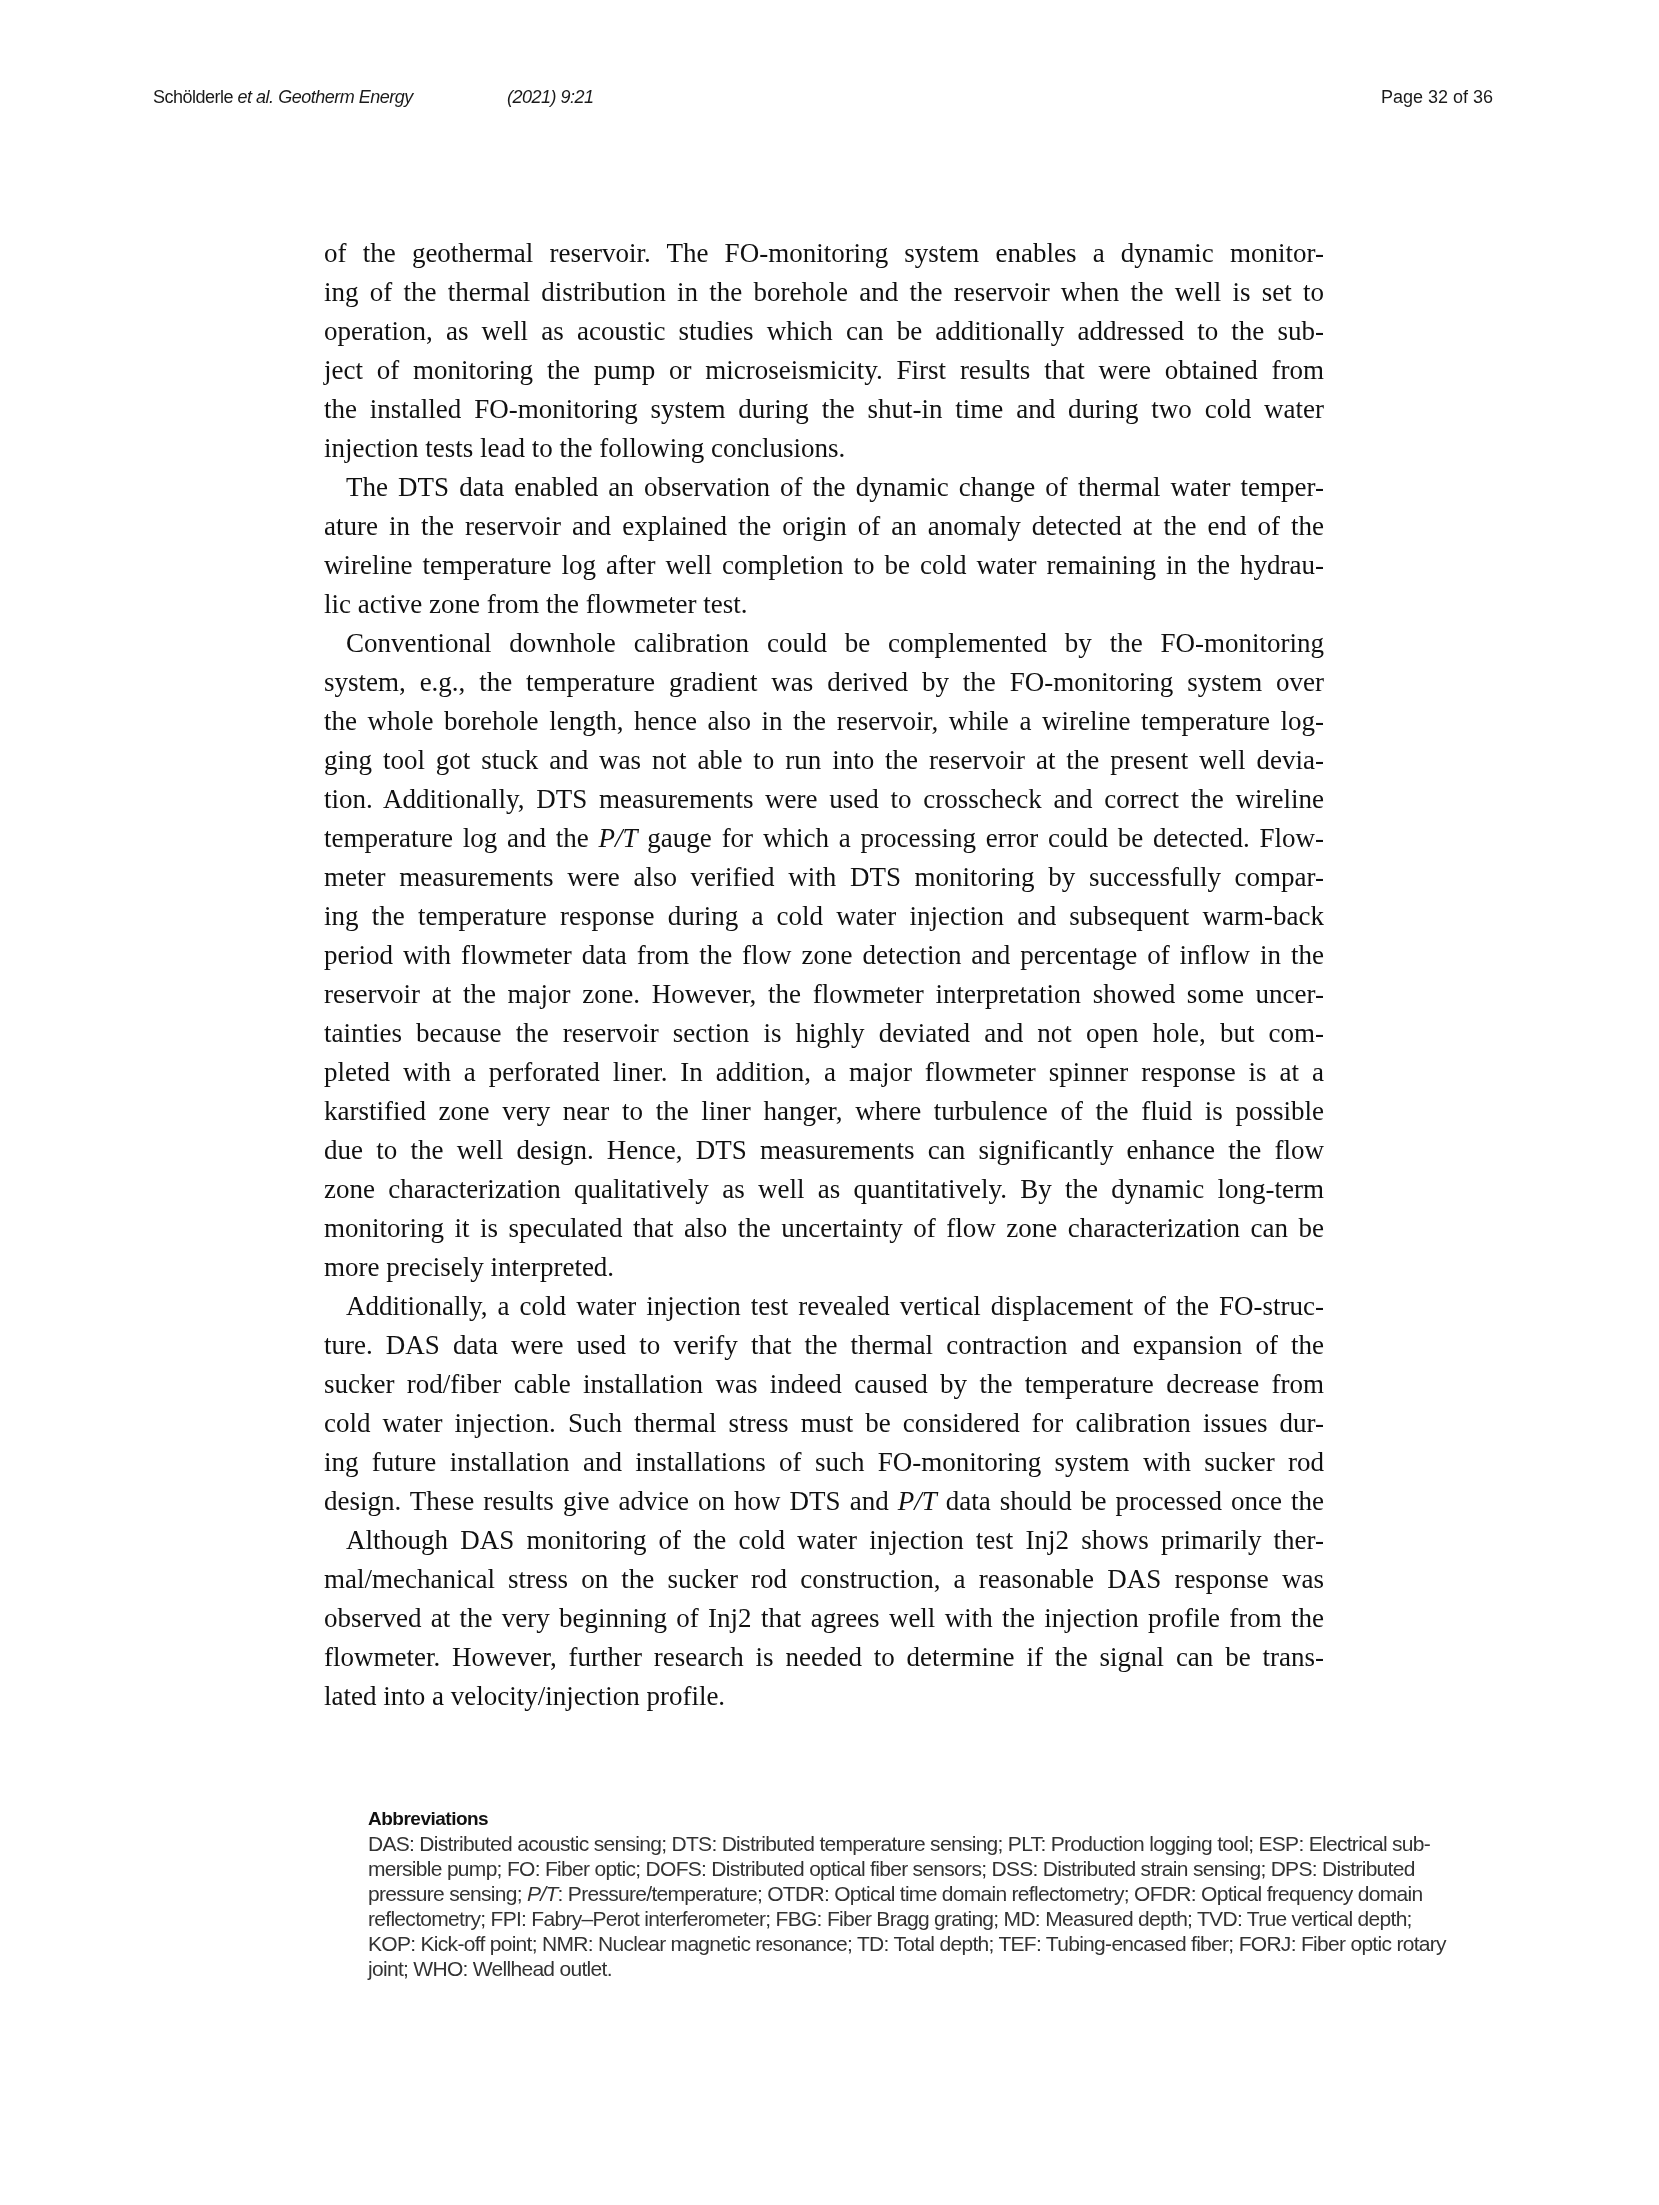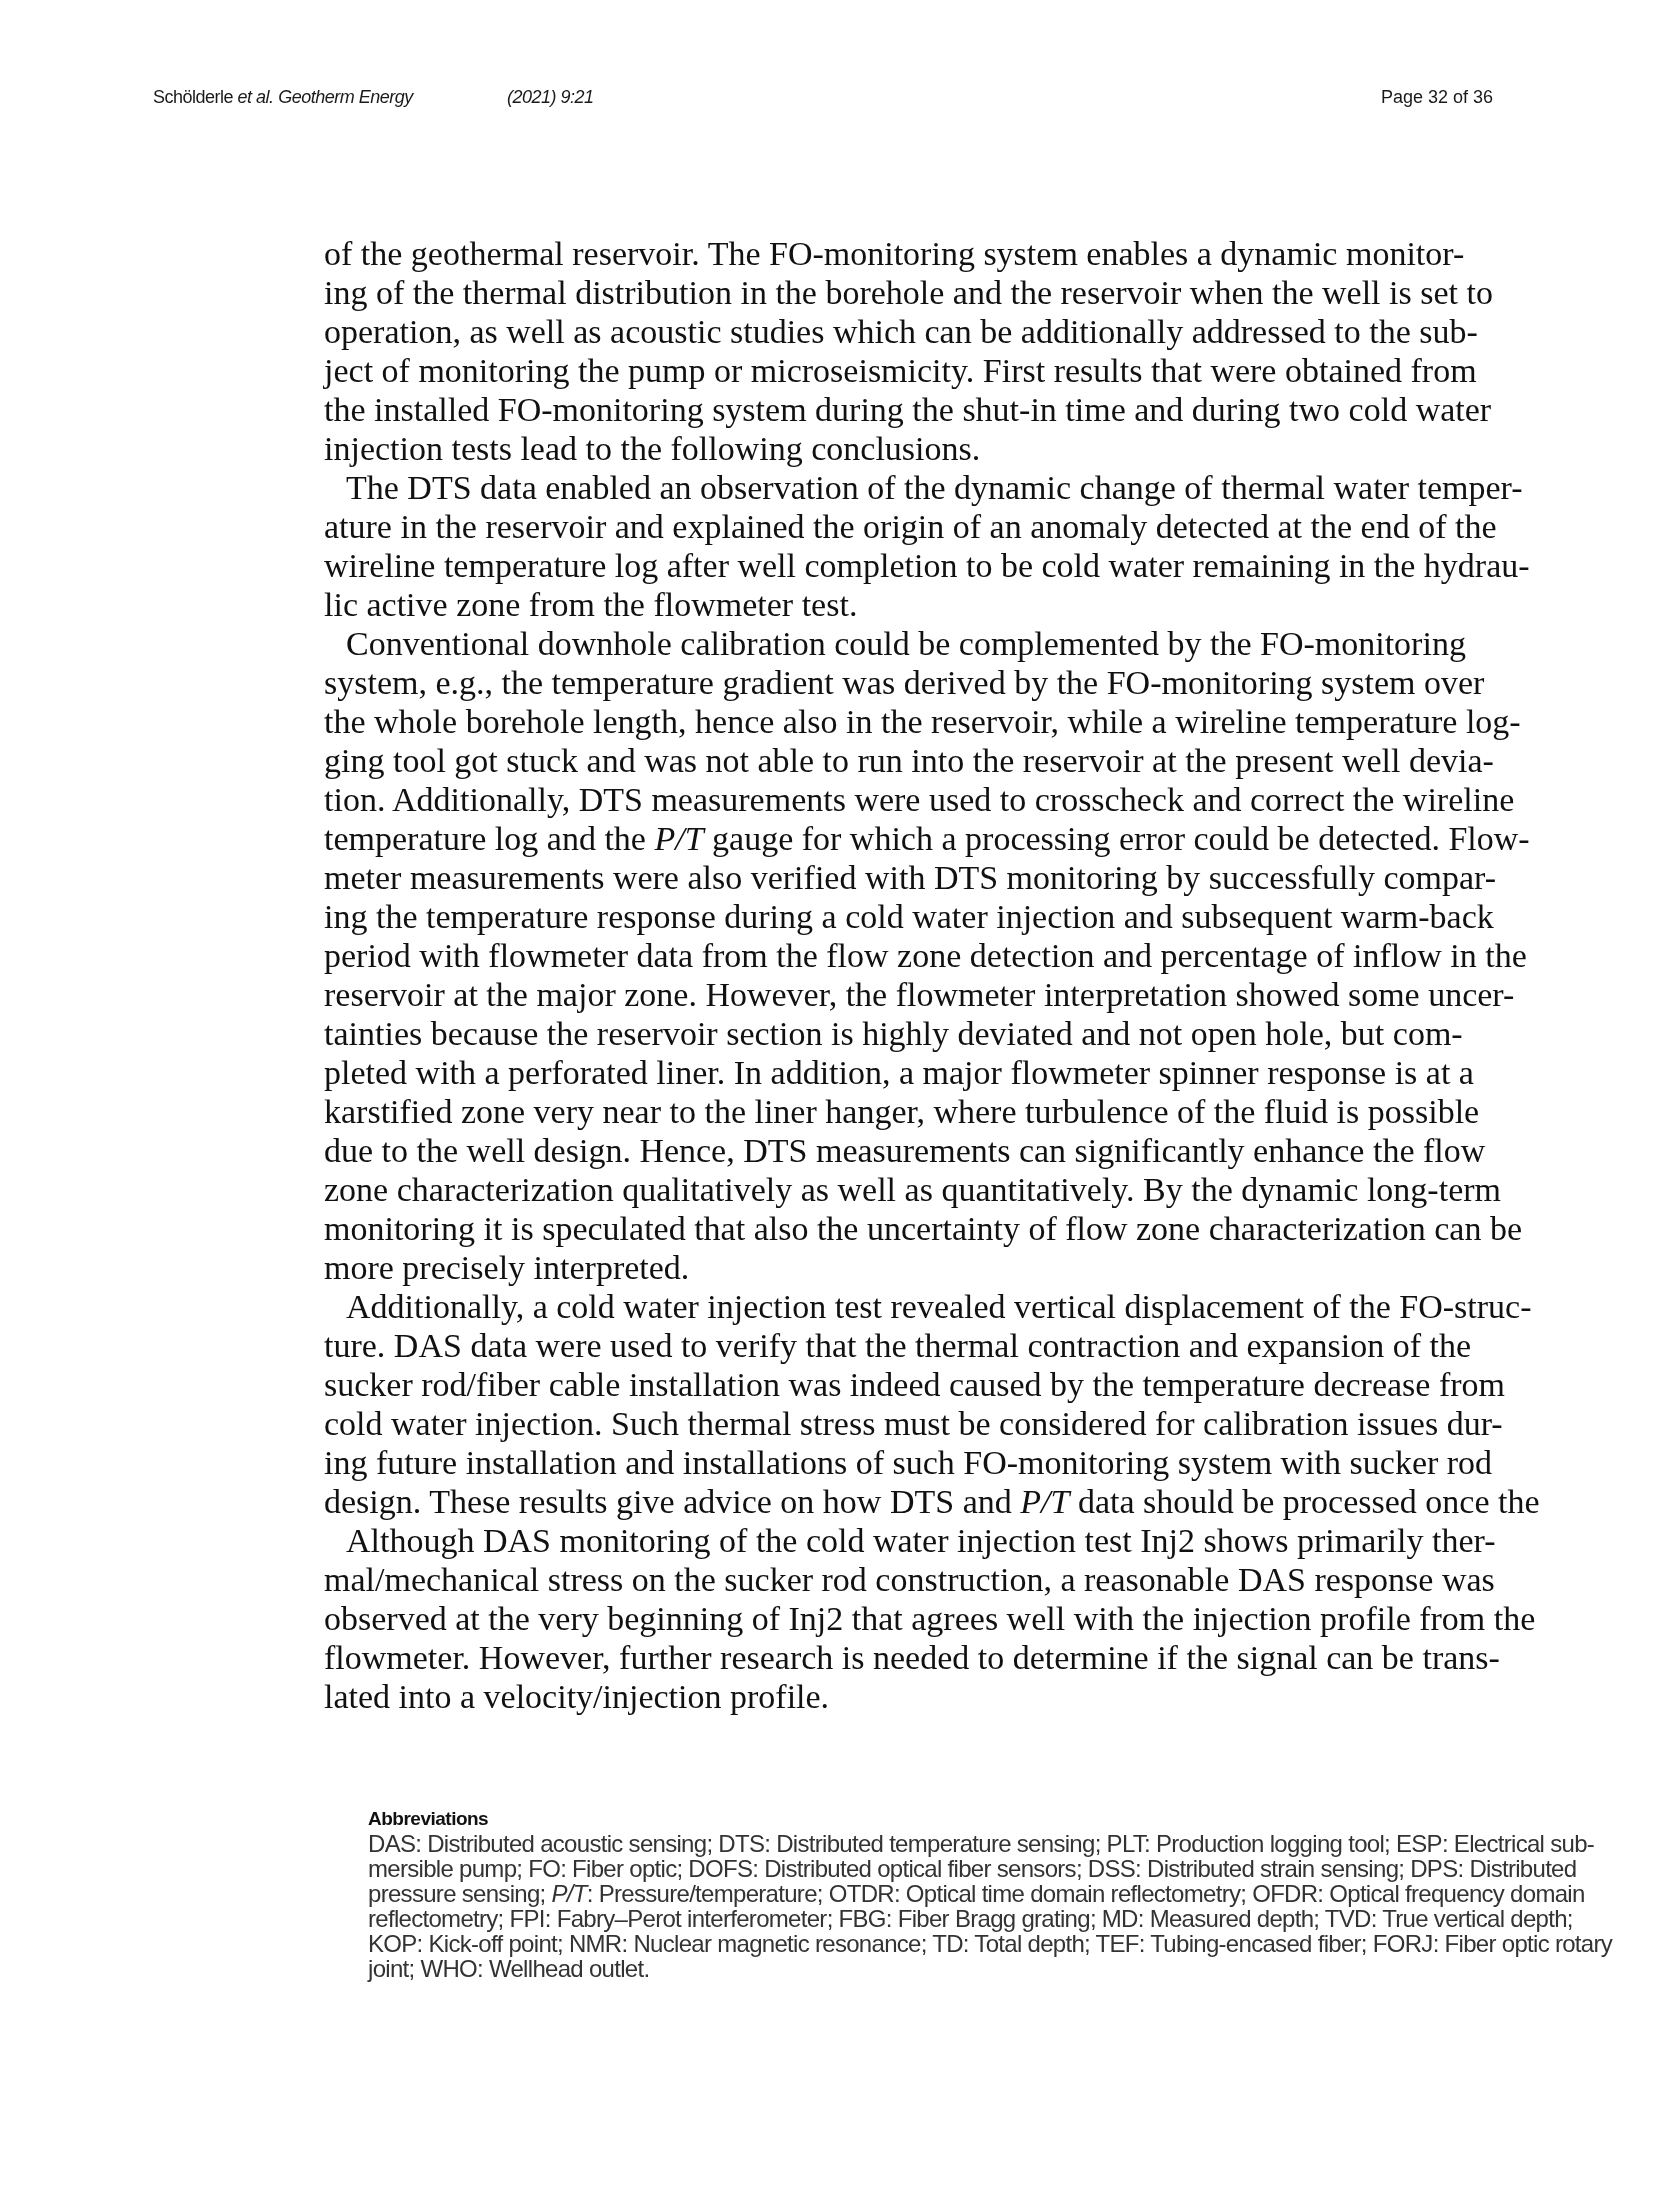--- a/index.html
+++ b/index.html
@@ -2,28 +2,28 @@
 <html style="font-size:8.4px"><head>
 <meta charset="utf-8">
 <style>
   html, body { margin: 0; padding: 0; background: #ffffff; }
   body { width: 1660px; height: 2205px; position: relative; overflow: hidden; color: #111; }
   .hdr { position: absolute; top: 87px; font-family: "Liberation Sans", sans-serif; font-size: 18px; color: #1a1a1a; letter-spacing: -0.5px; }
   .hdr-left { left: 153px; }
   .hdr-left i { font-style: italic; }
   .hdr-year { left: 507px; font-style: italic; }
   .hdr-right { right: 167px; letter-spacing: 0; text-align: center; }
-  .body { position: absolute; left: 324px; top: 234px; width: 1000px; font-family: "Liberation Serif", serif; font-size: 34px; line-height: 39px; color: #111; }
+  .body { position: absolute; left: 324px; top: 234px; width: 1000px; font-family: "Liberation Serif", serif; font-size: 27px; line-height: 39px; color: #111; }
   .line { display: block; text-align: justify; text-align-last: justify; white-space: nowrap; height: 39px; overflow: visible; }
   .line.last { text-align-last: left; }
   .line.indent { padding-left: 22px; }
   .line i { font-style: italic; }
   .abbr { position: absolute; left: 324px; top: 1808px; width: 1000px; font-family: "Liberation Sans", sans-serif; color: #333; margin-left: 44px; }
   .abbr-title { font-weight: bold; font-size: 19px; color: #111; margin-bottom: 1px; letter-spacing: -0.5px; }
-  .abbr .aline { display: block; font-size: 24px; line-height: 25px; white-space: nowrap; text-align: justify; text-align-last: justify; letter-spacing: -0.7px; }
+  .abbr .aline { display: block; font-size: 21px; line-height: 25px; white-space: nowrap; text-align: justify; text-align-last: justify; letter-spacing: -0.7px; }
   .abbr .aline.last { text-align-last: left; }
 </style>
 </head>
 <body>
 
 <div class="hdr hdr-left"><span>Schölderle</span> <i>et al.</i> <i>Geotherm Energy</i></div>
 <div class="hdr hdr-year">(2021) 9:21</div>
 <div class="hdr hdr-right">Page 32 of 36</div>
 
 <div class="body" id="body">

